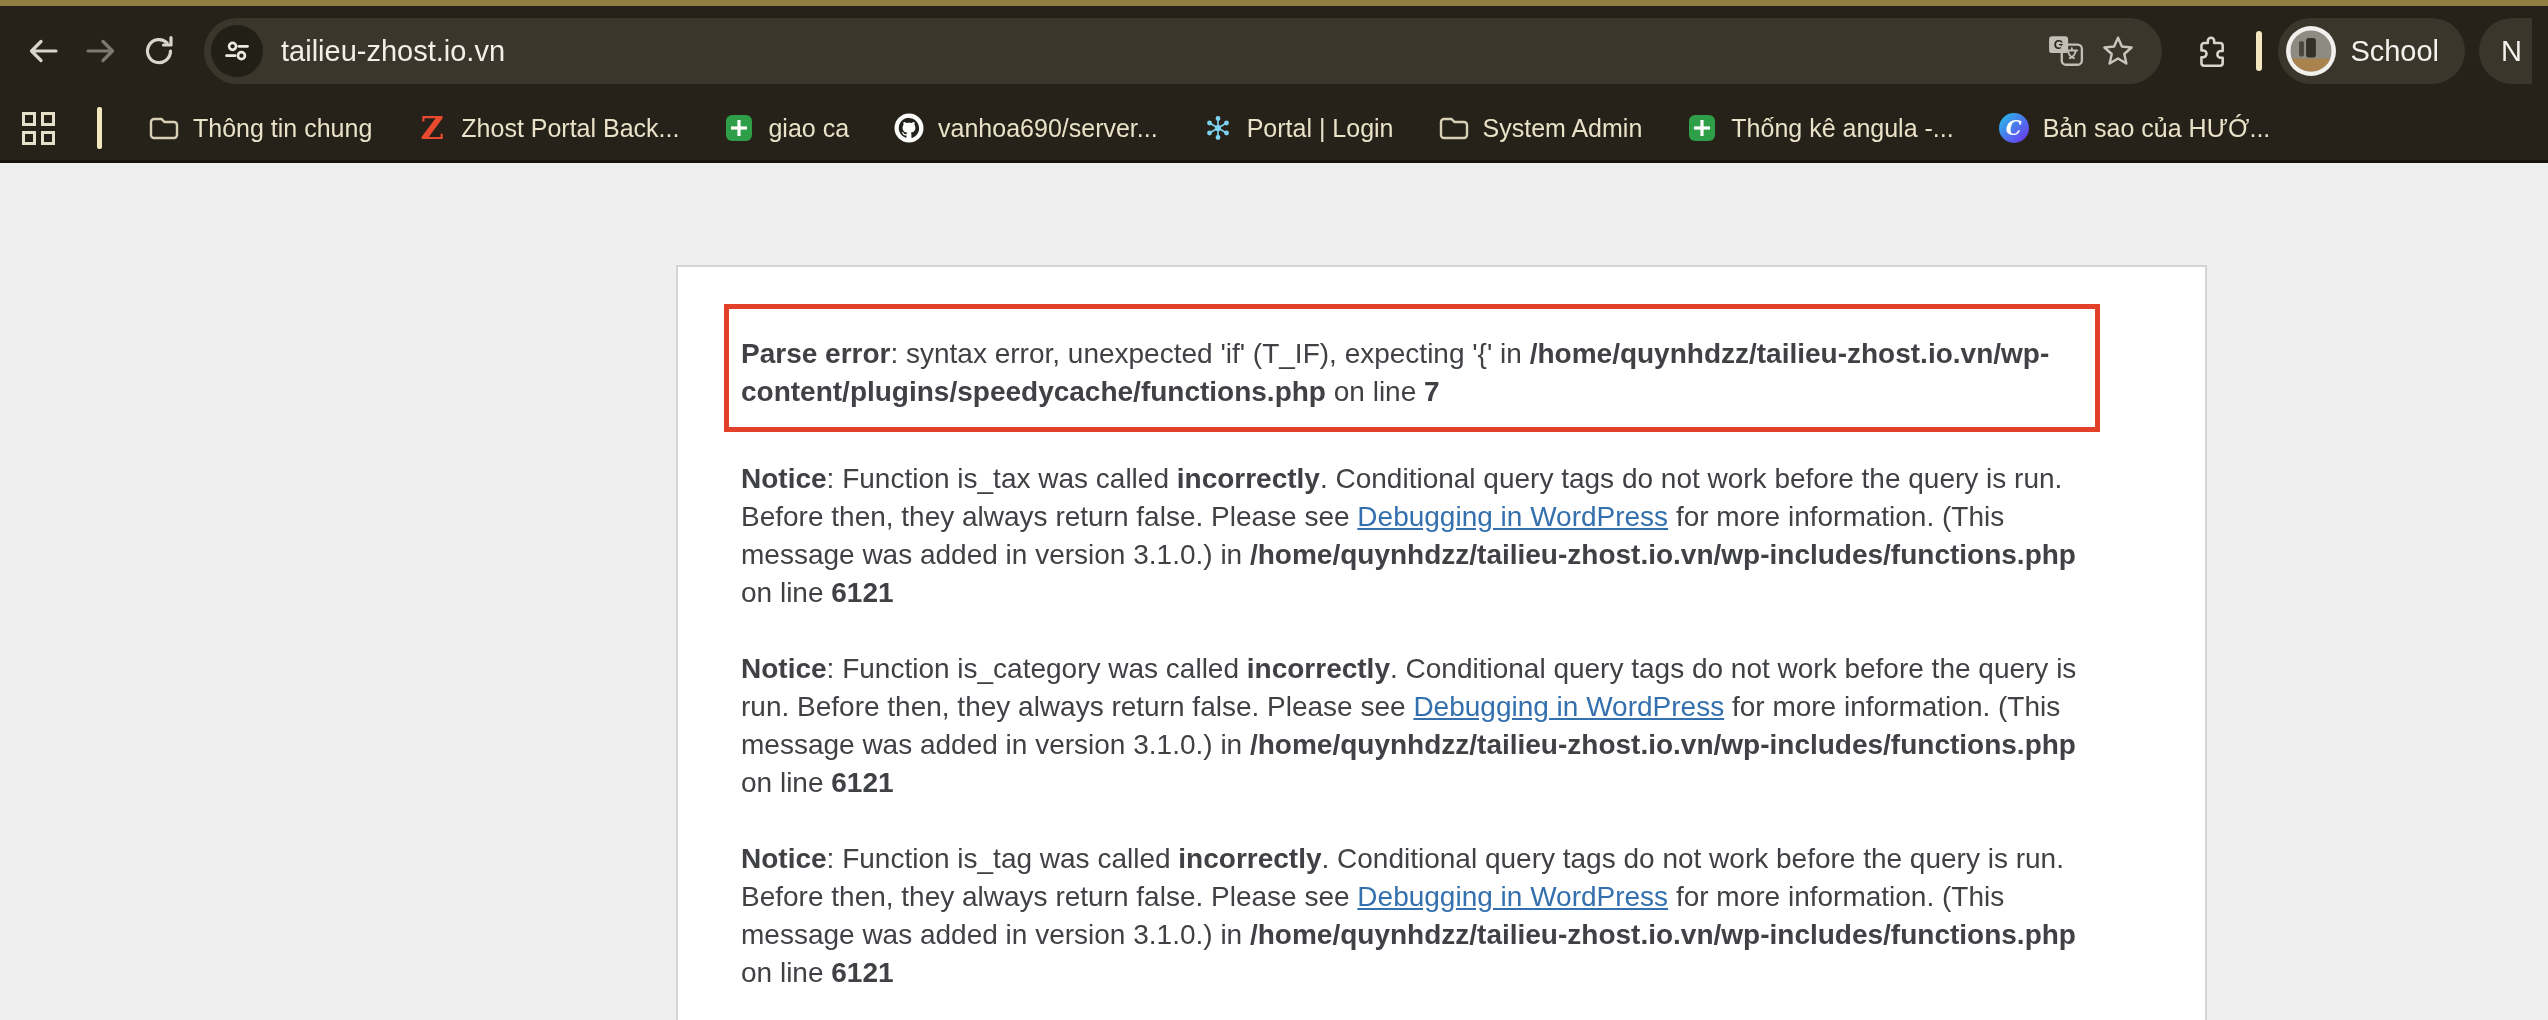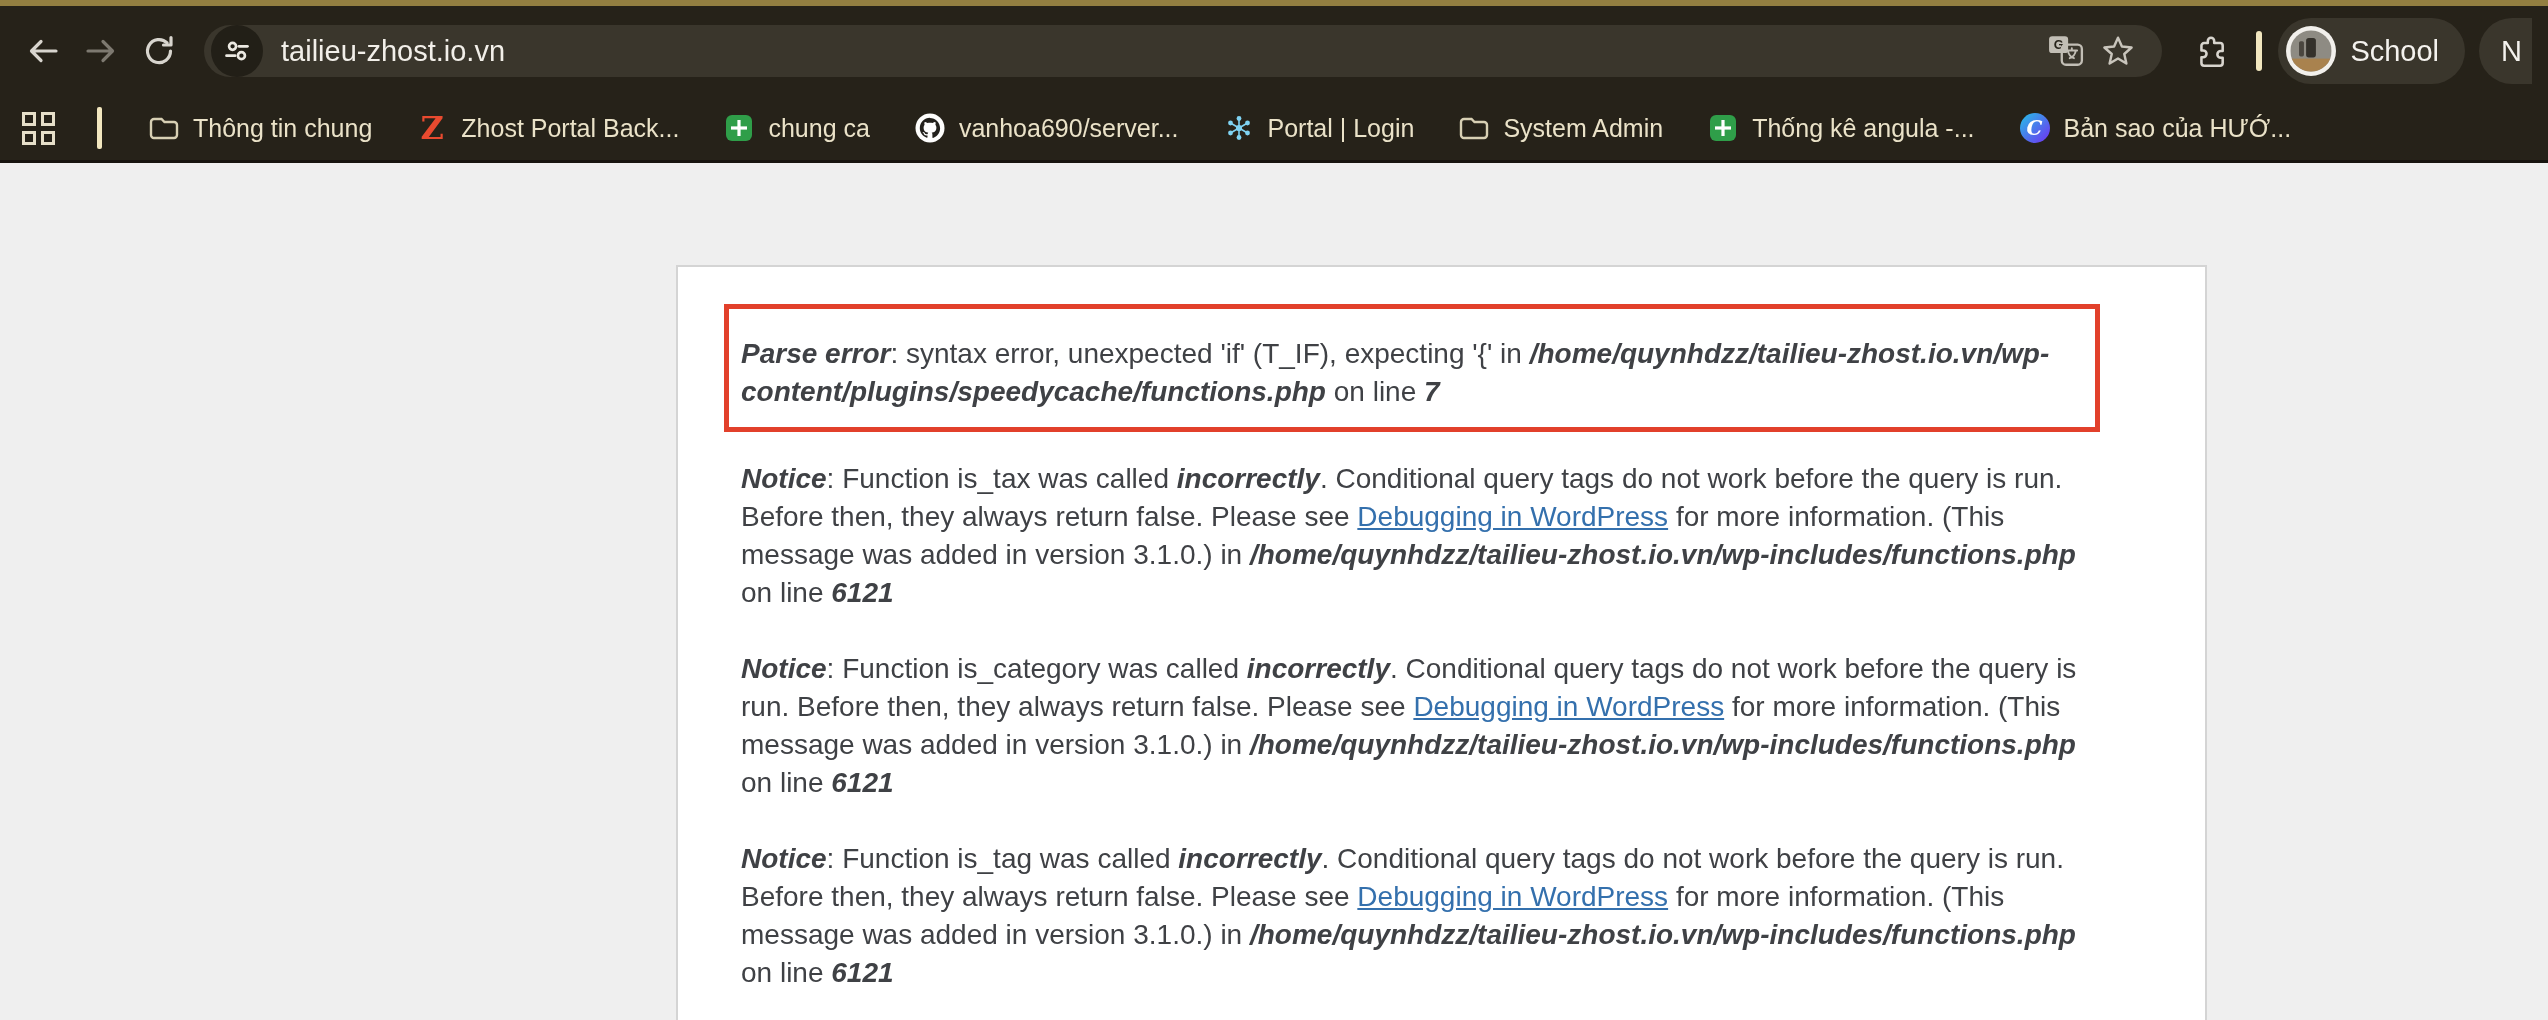--- a/index.html
+++ b/index.html
@@ -19,21 +19,21 @@
     --link-blue:#3470ad;
   }
   *{box-sizing:border-box;margin:0;padding:0;}
   html,body{width:2548px;height:1020px;overflow:hidden;}
   body{font-family:"Liberation Sans",sans-serif;background:var(--page-bg);}
 
   
   .topline{height:6px;background:var(--topline);}
   .toolbar{height:90px;background:var(--toolbar-bg);display:flex;align-items:center;padding:0 0 0 14px;}
   .nav-btn{width:58px;height:58px;display:flex;align-items:center;justify-content:center;border-radius:50%;flex:0 0 auto;}
-  .omnibox{flex:1 1 auto;height:52px;background:var(--pill-bg);border-radius:33px;margin:0 20px 0 16px;display:flex;align-items:center;padding:0 18px 0 7px;min-width:0;}
+  .omnibox{flex:1 1 auto;height:66px;background:var(--pill-bg);border-radius:33px;margin:0 20px 0 16px;display:flex;align-items:center;padding:0 18px 0 7px;min-width:0;}
   .site-chip{width:52px;height:52px;border-radius:50%;background:var(--chip-bg);display:flex;align-items:center;justify-content:center;flex:0 0 auto;}
   .url-text{color:#f2efe9;font-size:29px;margin-left:18px;white-space:nowrap;overflow:hidden;flex:1 1 auto;}
   .omni-ic{width:52px;height:52px;display:flex;align-items:center;justify-content:center;flex:0 0 auto;}
   .right-cluster{display:flex;align-items:center;flex:0 0 auto;padding-right:16px;}
   .vsep{width:6px;height:40px;border-radius:3px;background:var(--sep-cream);margin:0 16px;flex:0 0 auto;}
   .profile-pill{height:66px;background:var(--pill-bg);border-radius:33px;display:flex;align-items:center;padding:0 26px 0 8px;flex:0 0 auto;}
   .profile-pill .name{color:#f4f2ee;font-size:29px;margin-left:14px;white-space:nowrap;}
   .profile-pill.partial{margin-left:14px;padding:0 10px 0 22px;border-radius:33px 0 0 33px;min-width:46px;}
 
   
@@ -47,21 +47,21 @@
   .z-glyph{color:#e84a2f;font-weight:800;font-size:32px;line-height:1;font-family:"DejaVu Serif",serif;}
   .canva{width:30px;height:30px;border-radius:50%;background:linear-gradient(135deg,#2cb3e8 10%,#6a3df0 90%);color:#fff;font-weight:700;font-size:20px;display:flex;align-items:center;justify-content:center;font-style:italic;font-family:"DejaVu Serif",serif;}
   .sheets{display:block;}
 
   
   .content{height:calc(1020px - 6px - 90px - 67px);background:var(--page-bg);overflow:hidden;}
   .card{width:1531px;margin:102px 0 0 676px;background:var(--card-bg);border:2px solid var(--card-border);border-bottom:none;min-height:700px;padding:37px 91px 40px 63px;}
   .card p{font-size:28px;line-height:38px;color:var(--text);}
   .error-box{border:5px solid var(--accent-red);margin:0 14px 28px -17px;padding:26px 16px 16px 12px;}
   .notice{margin-bottom:38px;}
-  .b{font-weight:bold;font-style:italic;}
+  .b{font-weight:bold;}
   a.lnk{color:var(--link-blue);cursor:pointer;}
 </style>
 </head>
 <body>
 
 <div class="topline"></div>
 
 <div class="toolbar">
   <div class="nav-btn">
     <svg width="36" height="36" viewBox="0 0 36 36">
@@ -157,21 +157,21 @@
         <span class="bm-lb">Zhost Portal Back...</span>
       </div>
       <div class="bm">
         <span class="bm-ic">
           <svg class="sheets" width="28" height="28" viewBox="0 0 28 28">
             <rect x="1" y="1" width="26" height="26" rx="6" fill="#2f9e49"></rect>
             <rect x="12.4" y="6" width="3.2" height="16" fill="#fff"></rect>
             <rect x="6" y="12.4" width="16" height="3.2" fill="#fff"></rect>
           </svg>
         </span>
-        <span class="bm-lb">chung ca</span>
+        <span class="bm-lb">giao ca</span>
       </div>
       <div class="bm">
         <span class="bm-ic">
           <svg width="30" height="30" viewBox="0 0 30 30">
             <circle cx="15" cy="15" r="14.5" fill="#fdfdfc"></circle>
             <path d="M15 4.8 c-5.6 0-10.2 4.6-10.2 10.2 0 4.5 2.9 8.3 7 9.7 .5 .1 .7-.2 .7-.5 v-1.8 c-2.8 .6-3.4-1.2-3.4-1.2 -.5-1.2-1.1-1.5-1.1-1.5 -.9-.6 .1-.6 .1-.6 1 .1 1.6 1 1.6 1 .9 1.6 2.4 1.1 3 .9 .1-.7 .3-1.1 .6-1.4 -2.3-.3-4.7-1.1-4.7-5.1 0-1.1 .4-2 1-2.8 -.1-.3-.5-1.3 .1-2.7 0 0 .9-.3 2.8 1.1 .8-.2 1.7-.3 2.5-.3 .9 0 1.7 .1 2.5 .3 1.9-1.4 2.8-1.1 2.8-1.1 .6 1.4 .2 2.4 .1 2.7 .6 .8 1 1.7 1 2.8 0 4-2.4 4.8-4.7 5.1 .4 .3 .7 .9 .7 1.9 v2.9 c0 .3 .2 .6 .7 .5 4.1-1.4 7-5.2 7-9.7 0-5.6-4.6-10.2-10.2-10.2z" fill="#22201b"></path>
           </svg>
         </span>
         <span class="bm-lb">vanhoa690/server...</span>
       </div>

